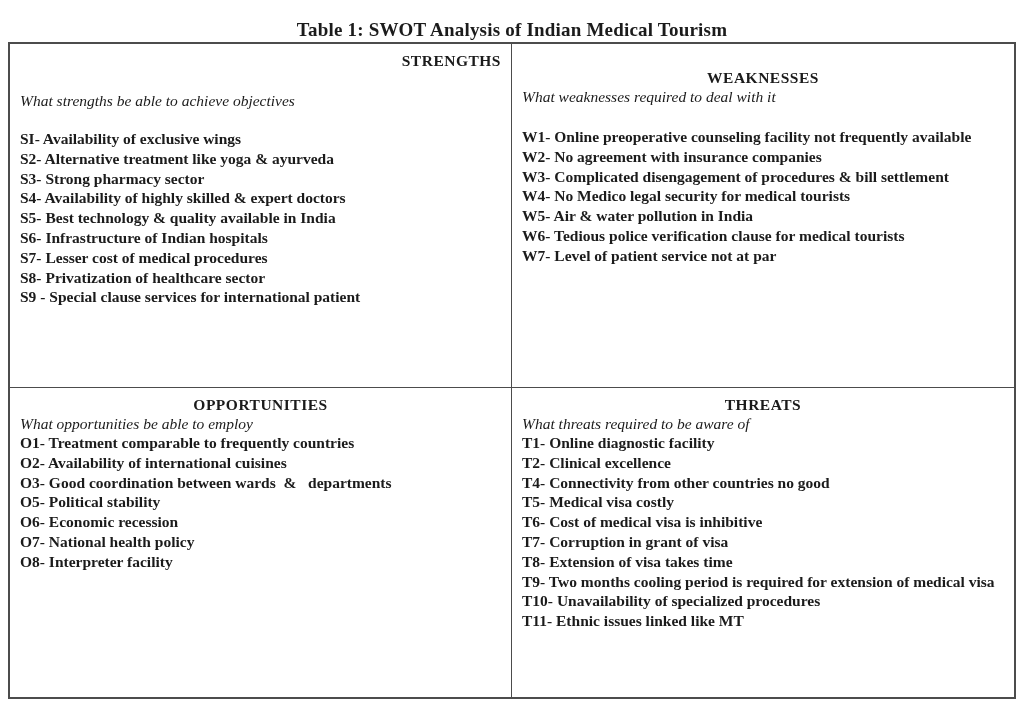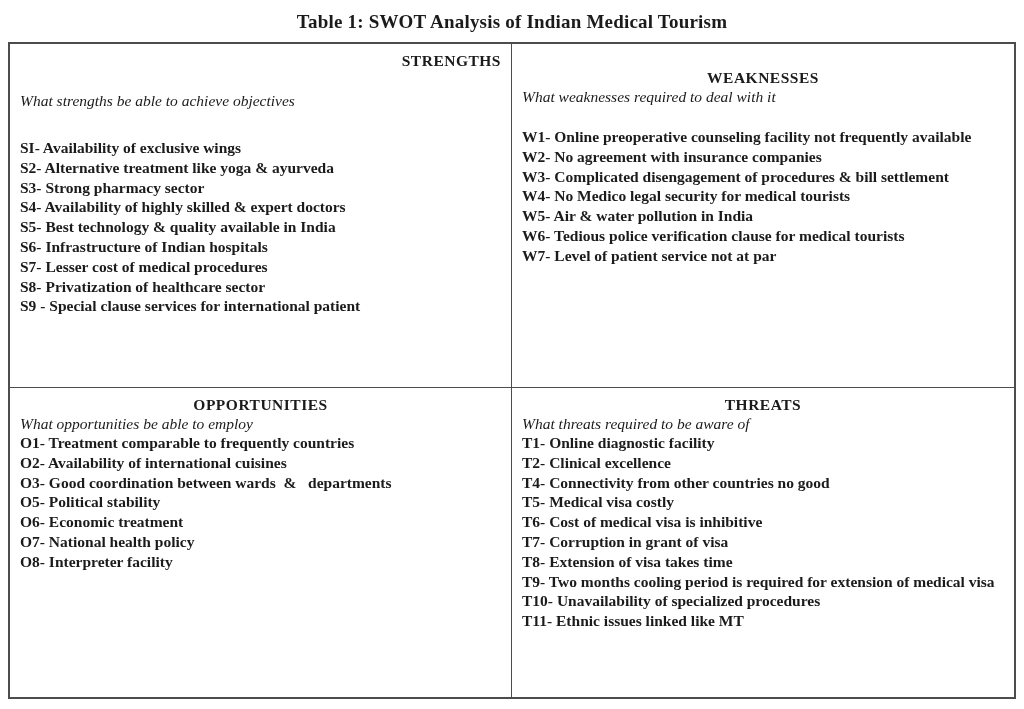--- a/index.html
+++ b/index.html
@@ -13,21 +13,21 @@
     position: relative;
     width: 1024px;
     height: 709px;
     background: #ffffff;
     overflow: hidden;
   }
   .table-title {
     text-align: center;
     font-weight: bold;
     font-size: 19px;
-    padding-top: 11px;
+    padding-top: 19px;
     letter-spacing: 0.2px;
   }
   .swot-table {
     position: absolute;
     left: 8px;
     top: 42px;
     width: 1008px;
     height: 657px;
     box-sizing: border-box;
     border: 2px solid #4c4c4c;
@@ -59,21 +59,21 @@
   .items {
     font-weight: bold;
     font-size: 15.5px;
   }
   .swot-item {
     line-height: 19.8px;
     white-space: pre-wrap;
   }
   
   .strengths .q-heading { margin-bottom: 21px; text-align: right; }
-  .strengths .q-subtitle { margin-bottom: 28px; }
+  .strengths .q-subtitle { margin-bottom: 19px; }
   .weaknesses .q-heading { margin-bottom: 0; margin-top: 17px; }
   .weaknesses .q-subtitle { margin-bottom: 21px; }
   .opportunities .q-heading,
   .opportunities .q-subtitle,
   .threats .q-heading,
   .threats .q-subtitle { margin-bottom: 0; }
 </style>
 </head>
 <body>
 
@@ -114,21 +114,21 @@
     </div>
 
     <div class="cell bl opportunities">
       <div class="q-heading">OPPORTUNITIES</div>
       <div class="q-subtitle">What opportunities be able to employ</div>
       <div class="items">
         <div class="swot-item">O1- Treatment comparable to frequently countries</div>
         <div class="swot-item">O2- Availability of international cuisines</div>
         <div class="swot-item">O3- Good coordination between wards  &amp;   departments</div>
         <div class="swot-item">O5- Political stability</div>
-        <div class="swot-item">O6- Economic treatment</div>
+        <div class="swot-item">O6- Economic recession</div>
         <div class="swot-item">O7- National health policy</div>
         <div class="swot-item">O8- Interpreter facility</div>
       </div>
     </div>
 
     <div class="cell threats">
       <div class="q-heading">THREATS</div>
       <div class="q-subtitle">What threats required to be aware of</div>
       <div class="items">
         <div class="swot-item">T1- Online diagnostic facility</div>

